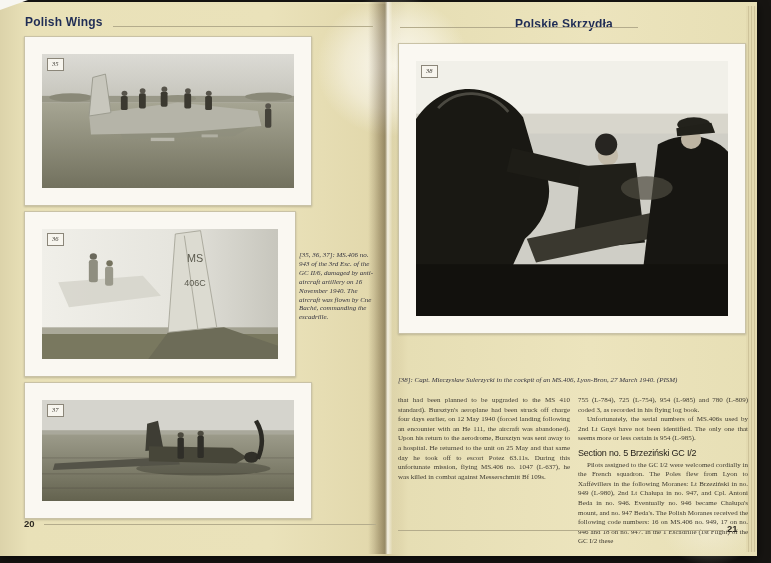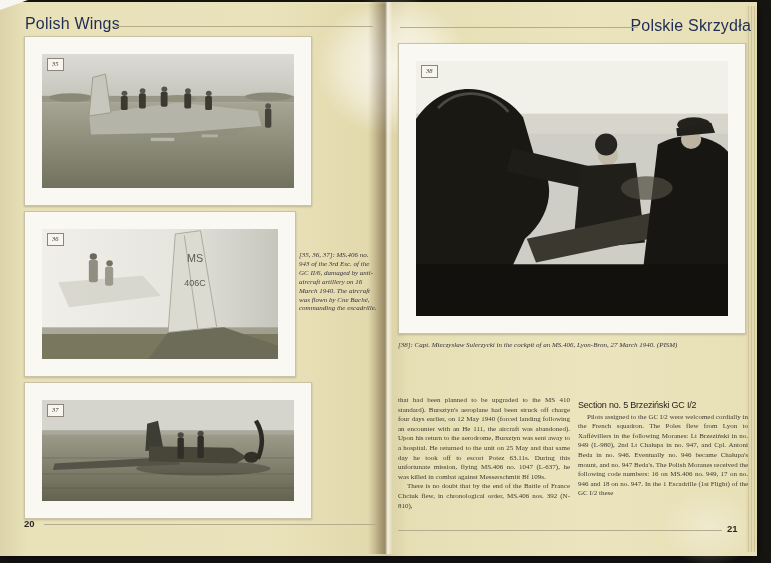--- a/index.html
+++ b/index.html
@@ -36,37 +36,37 @@
       rgba(250,247,238,.85) 58%,rgba(236,228,190,.2) 72%,rgba(0,0,0,0) 100%);
   }
   .page-edge{
     position:absolute;right:0;top:4px;width:11px;height:546px;
     background:repeating-linear-gradient(90deg,#e3dab0 0 2px,#cec39a 2px 3px);
     border-radius:0 3px 3px 0;
   }
   .sliver{position:absolute;left:0;top:0;width:0;height:0;
     border-top:10px solid #f7f6f1;border-right:28px solid transparent;}
   
-  .hdr{font-family:"Liberation Sans",sans-serif;font-weight:normal;font-size:16px;color:#1f2c55;letter-spacing:.2px;}
+  .hdr{font-family:"Liberation Sans",sans-serif;font-weight:bold;font-size:12px;color:#1f2c55;letter-spacing:.2px;}
   .rule{height:1px;background:#b4ac8c;}
   .pn{font-family:"Liberation Sans",sans-serif;font-weight:bold;font-size:9.5px;color:#2d2922;}
   
   .photo{
     position:absolute;background:#faf8f2;border:1px solid #c9c2a6;
     padding:17px;box-sizing:border-box;box-shadow:0 1px 2px rgba(0,0,0,.18);
   }
   .ph{position:relative;width:100%;height:100%;overflow:hidden;background:#cfcec6;}
   .ph svg{display:block;width:100%;height:100%;}
   .tag{
     position:absolute;top:4px;left:5px;background:#f7f5ee;border:1px solid #8b8679;
     color:#3f3c34;font:italic 6.5px/1 "Liberation Serif",serif;padding:2px 4px;z-index:2;
   }
   
   .caption{font:italic 7px/8.9px "Liberation Serif",serif;color:#35343f;}
-  .cap-line{white-space:nowrap;}
+  .cap-line{white-space:nowrap;margin-top:35px;}
   .col{font:7px/9.6px "Liberation Serif",serif;color:#3e3a31;text-align:justify;margin-top:36px;}
   .col p{margin:0;}
   .col p.ind{text-indent:9px;}
   .sec-hdr{
     font-family:"Liberation Sans",sans-serif;font-weight:normal;font-size:9px;
     color:#26221c;margin:5px 0 2px 0;letter-spacing:-.2px;text-align:left;
   }
 </style>
 </head>
 <body>
@@ -149,21 +149,21 @@
       <text x="158" y="68" font-size="10" font-family="Liberation Sans, sans-serif" fill="#5b5a4e">406C</text>
       <circle cx="57" cy="33" r="4" fill="#6b695c"></circle>
       <rect x="52" y="37" width="10" height="27" rx="3" fill="#8f8e80"></rect>
       <circle cx="75" cy="41" r="3.6" fill="#75735f"></circle>
       <rect x="70" y="45" width="9" height="23" rx="3" fill="#9a998b"></rect>
     </svg>
     <span class="tag">36</span>
   </div>
 </figure>
 
-<div class="abs caption" style="left:299px;top:251px;width:80px;">[35, 36, 37]: MS.406 no. 943 of the 3rd Esc. of the GC II/6, damaged by anti-aircraft artillery on 16 March 1940. The aircraft was flown by Cne Baché, commanding the escadrille.</div>
+<div class="abs caption" style="left:299px;top:251px;width:80px;">[35, 36, 37]: MS.406 no. 943 of the 3rd Esc. of the GC II/6, damaged by anti-aircraft artillery on 16 November 1940. The aircraft was flown by Cne Baché, commanding the escadrille.</div>
 
 <figure class="photo" style="left:24px;top:382px;width:288px;height:137px;margin:0;">
   <div class="ph">
     <svg viewBox="0 0 278 127" preserveAspectRatio="none">
       <defs>
         <linearGradient id="g37" x1="0" y1="0" x2="0" y2="1">
           <stop offset="0" stop-color="#9c9b8a"></stop>
             <stop offset="1" stop-color="#64634f"></stop>
         </linearGradient>
       </defs>
@@ -184,21 +184,21 @@
       <circle cx="175" cy="42" r="3.4" fill="#4c4a3f"></circle>
         <rect x="171.5" y="45" width="7" height="28" rx="2" fill="#2f2e28"></rect>
     </svg>
     <span class="tag">37</span>
   </div>
 </figure>
 
 <div class="abs pn" style="left:24px;top:518px;">20</div>
 <div class="abs rule" style="left:44px;top:524px;width:332px;"></div>
 
-<div class="abs hdr" style="left:403px;top:17px;width:348px;text-align:right;">Polskie Skrzydła</div>
+<div class="abs hdr" style="left:390px;top:17px;width:348px;text-align:center;">Polskie Skrzydła</div>
 <div class="abs rule" style="left:400px;top:27px;width:238px;"></div>
 
 <figure class="photo" style="left:398px;top:43px;width:348px;height:291px;margin:0;">
   <div class="ph">
     <svg viewBox="0 0 338 281" preserveAspectRatio="none">
       <rect width="338" height="66" fill="#f1f0e9"></rect>
       <rect y="58" width="338" height="22" fill="#d8d6cc"></rect>
       <path d="M0,64 C30,18 86,22 116,62 L128,104 C152,128 150,168 118,196 L80,281 L0,281 Z" fill="#191813"></path>
       <path d="M24,52 C44,30 78,30 100,56" stroke="#6d6a60" stroke-width="3" fill="none" opacity=".6"></path>
       <polygon points="104,96 196,118 190,142 98,122" fill="#1e1d17"></polygon>
@@ -214,22 +214,23 @@
       <rect y="224" width="338" height="57" fill="#12110d"></rect>
     </svg>
     <span class="tag">38</span>
   </div>
 </figure>
 
 <div class="abs caption cap-line" style="left:398px;top:341px;width:350px;">[38]: Capt. Mieczysław Sulerzycki in the cockpit of an MS.406, Lyon-Bron, 27 March 1940. (PISM)</div>
 
 <div class="abs col" style="left:398px;top:360px;width:172px;">
   <p>that had been planned to be upgraded to the MS 410 standard). Bursztyn's aeroplane had been struck off charge four days earlier, on 12 May 1940 (forced landing following an encounter with an He 111, the aircraft was abandoned). Upon his return to the aerodrome, Bursztyn was sent away to a hospital. He returned to the unit on 25 May and that same day he took off to escort Potez 63.11s. During this unfortunate mission, flying MS.406 no. 1047 (L-637), he was killed in combat against Messerschmitt Bf 109s.</p>
-  <p class="ind">There is no doubt that by the end of the Battle of France Chciuk flew, in chronological order, MS.406 nos. 392 (N-810),</p>
 </div>
 
 <div class="abs col" style="left:578px;top:360px;width:170px;">
+  <p>755 (L-784), 725 (L-754), 954 (L-985) and 780 (L-809) coded 3, as recorded in his flying log book.</p>
+  <p class="ind">Unfortunately, the serial numbers of MS.406s used by 2nd Lt Gnyś have not been identified. The only one that seems more or less certain is 954 (L-985).</p>
   <div class="sec-hdr">Section no. 5 Brzeziński GC I/2</div>
   <p class="ind">Pilots assigned to the GC I/2 were welcomed cordially in the French squadron. The Poles flew from Lyon to Xaffévillers in the following Moranes: Lt Brzeziński in no. 949 (L-980), 2nd Lt Chałupa in no. 947, and Cpl. Antoni Beda in no. 946. Eventually no. 946 became Chałupa's mount, and no. 947 Beda's. The Polish Moranes received the following code numbers: 16 on MS.406 no. 949, 17 on no. 946 and 18 on no. 947. In the 1 Escadrille (1st Flight) of the GC I/2 these</p>
 </div>
 
 <div class="abs rule" style="left:398px;top:530px;width:324px;"></div>
 <div class="abs pn" style="left:727px;top:523px;text-align:right;">21</div>
 
 </body></html>

